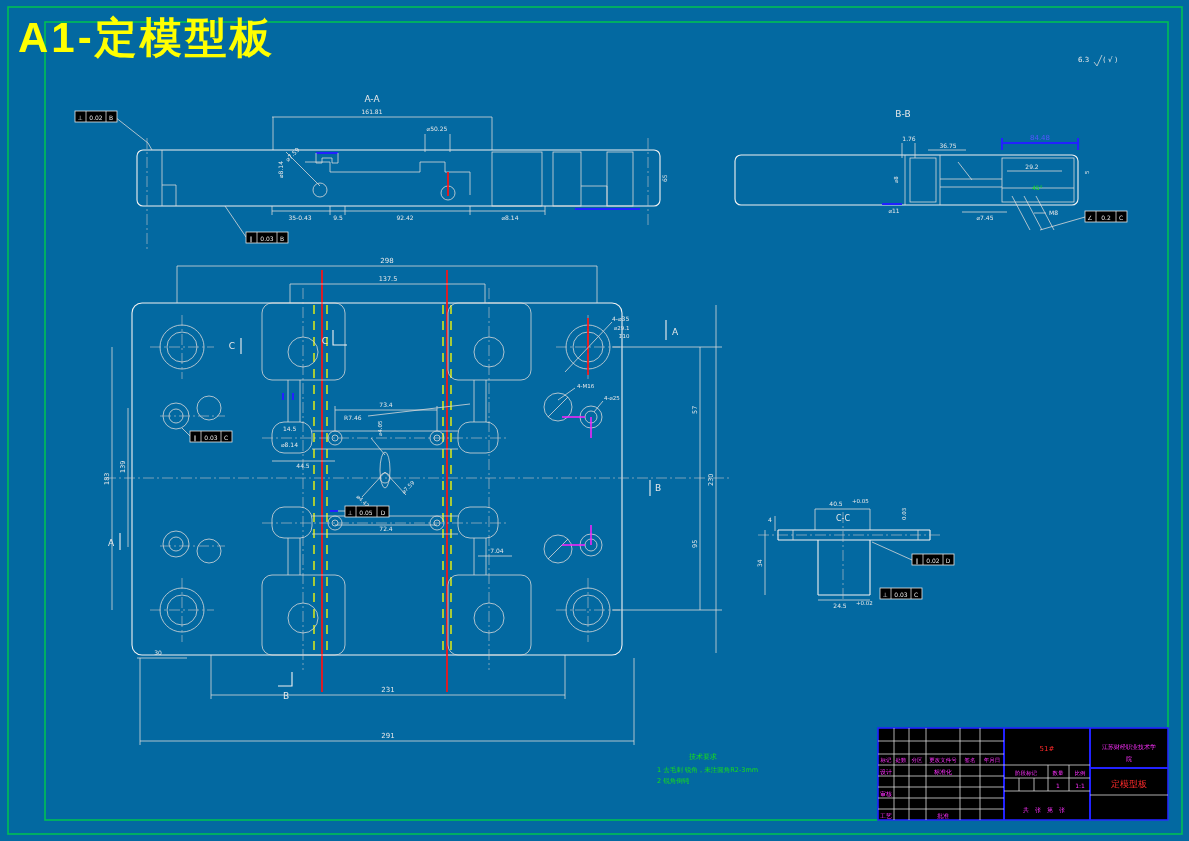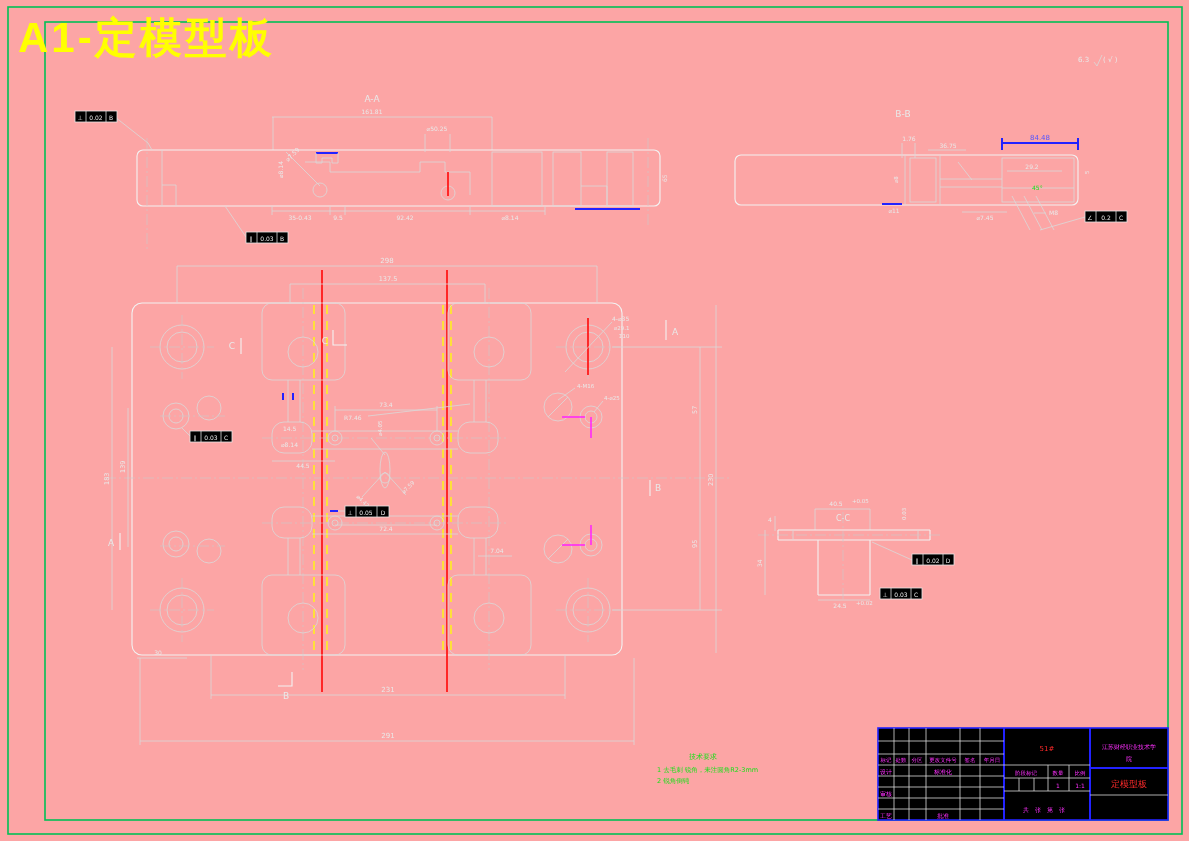--- a/index.html
+++ b/index.html
@@ -1,16 +1,16 @@
 <!DOCTYPE html>
 <html><head>
 <meta charset="utf-8">
 <style>
   html,body{margin:0;padding:0;background:#000;}
-  #sheet{position:relative;width:1189px;height:841px;background:#fca5a5;overflow:hidden;}
+  #sheet{position:relative;width:1189px;height:841px;background:#0369a1;overflow:hidden;}
   svg{position:absolute;left:0;top:0;}
   svg text{font-family:"DejaVu Sans",sans-serif;fill:#e9e9e9;}
   .w{stroke:#d9d9d9;stroke-width:.8;fill:none;}
   .w2{stroke:#f2f2f2;stroke-width:1.1;fill:none;}
   .cl{stroke:#c9c9c9;stroke-width:.6;fill:none;stroke-dasharray:11 3 2 3;}
   .red{stroke:#ff1111;stroke-width:1.7;fill:none;}
   .yel{stroke:#ffff00;stroke-width:1.3;fill:none;stroke-dasharray:9 7;}
   .blu{stroke:#2222ff;stroke-width:2;fill:none;}
   .mag{stroke:#ff22ff;stroke-width:1.5;fill:none;}
   .grn{stroke:#00c055;stroke-width:1.6;fill:none;}

